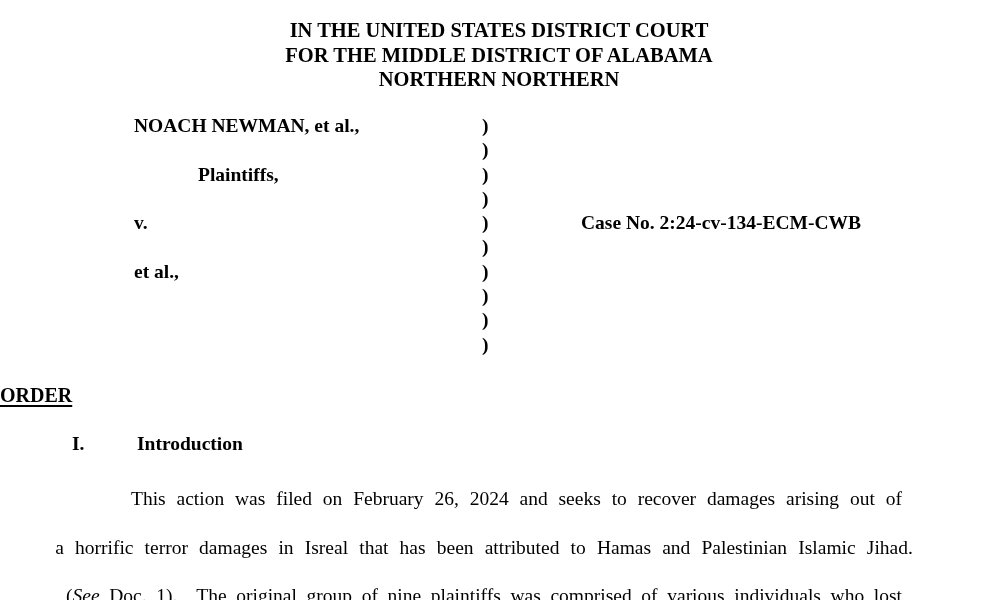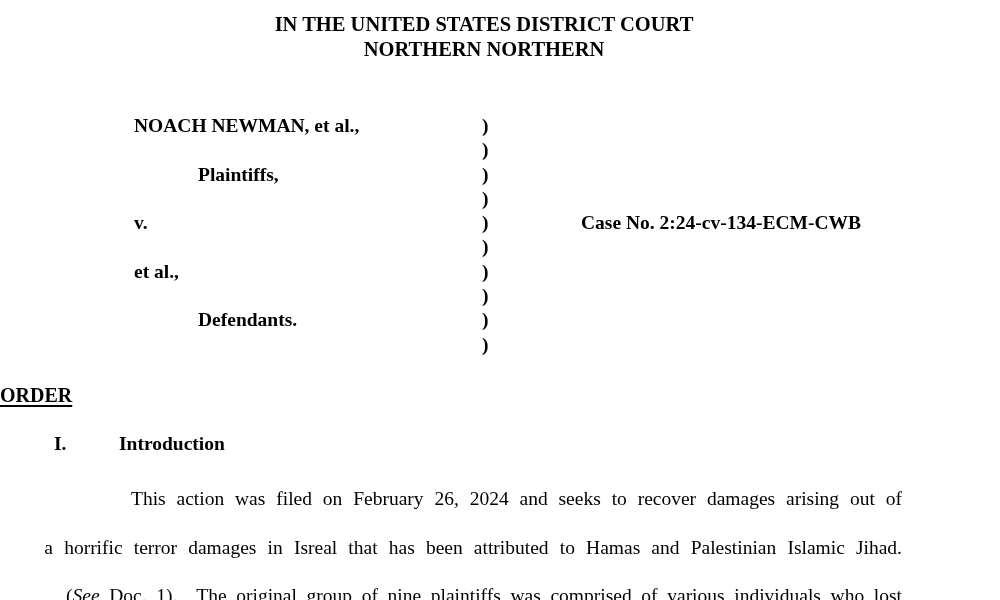--- a/index.html
+++ b/index.html
@@ -10,27 +10,28 @@
     body {
       width: 1000px;
       height: 600px;
       overflow: hidden;
       position: relative;
       font-family: "Liberation Serif", "DejaVu Serif", serif;
       color: #000000;
     }
     .court-header {
       position: absolute;
-      top: 12px;
+      top: 18px;
       left: 0;
       width: 968px;
       text-align: center;
       font-weight: bold;
       font-size: 20.5px;
       line-height: 24.5px;
+      padding-left: 15px;
     }
     .court-header div { white-space: nowrap; }
     .caption-left {
       position: absolute;
       left: 86px;
       top: 114px;
       font-weight: bold;
       font-size: 19.5px;
       line-height: 24.3px;
     }
@@ -63,21 +64,21 @@
       font-weight: bold;
       font-size: 20px;
       line-height: 24px;
       text-decoration: underline;
       text-underline-offset: 3px;
       text-decoration-thickness: 2px;
     }
     .section-heading {
       position: absolute;
       top: 432px;
-      left: 54px;
+      left: 72px;
       font-weight: bold;
       font-size: 19.5px;
       line-height: 24px;
       white-space: nowrap;
     }
     .section-heading .num {
       display: inline-block;
       width: 65px;
     }
     .body-text {
@@ -85,43 +86,43 @@
       top: 475px;
       left: 66px;
       width: 836px;
       font-size: 19.5px;
       line-height: 48.5px;
       text-align: justify;
     }
     .body-line {
       white-space: nowrap;
       display: flex;
-      justify-content: flex-end;
+      justify-content: center;
     }
     .body-line.first { padding-left: 65px; }
     .body-line span { white-space: pre; }
   </style>
 </head>
 <body>
 
 <div class="court-header">
   <div>IN THE UNITED STATES DISTRICT COURT</div>
+  <div>FOR THE MIDDLE DISTRICT OF ALABAMA</div>
   <div>NORTHERN NORTHERN</div>
 </div>
 
 <div class="caption-left">
   <div>NOACH NEWMAN, et al.,</div>
   <div></div>
   <div class="indent">Plaintiffs,</div>
   <div></div>
   <div>v.</div>
   <div></div>
   <div>et al.,</div>
   <div></div>
-  <div class="indent">Defendants.</div>
 </div>
 
 <div class="parens">
   <div>)</div>
   <div>)</div>
   <div>)</div>
   <div>)</div>
   <div>)</div>
   <div>)</div>
   <div>)</div>

